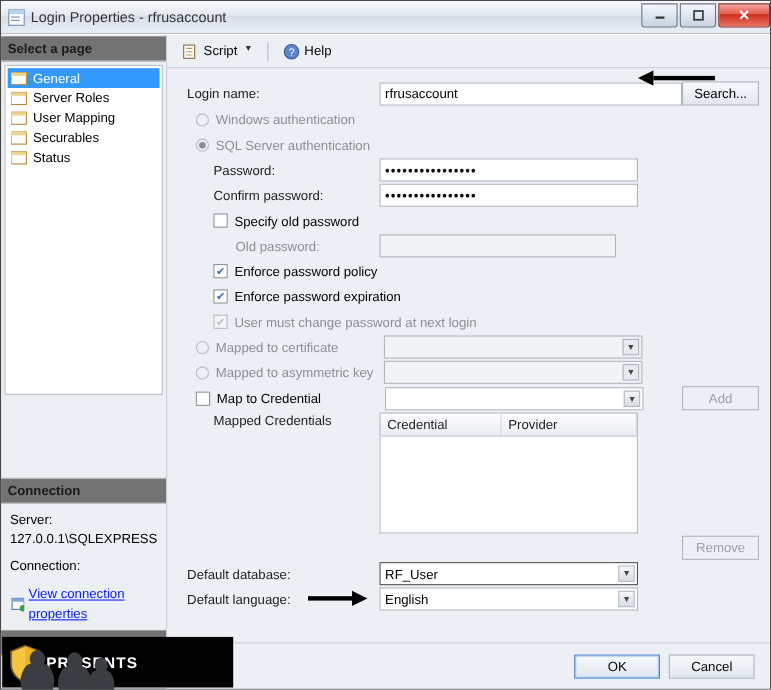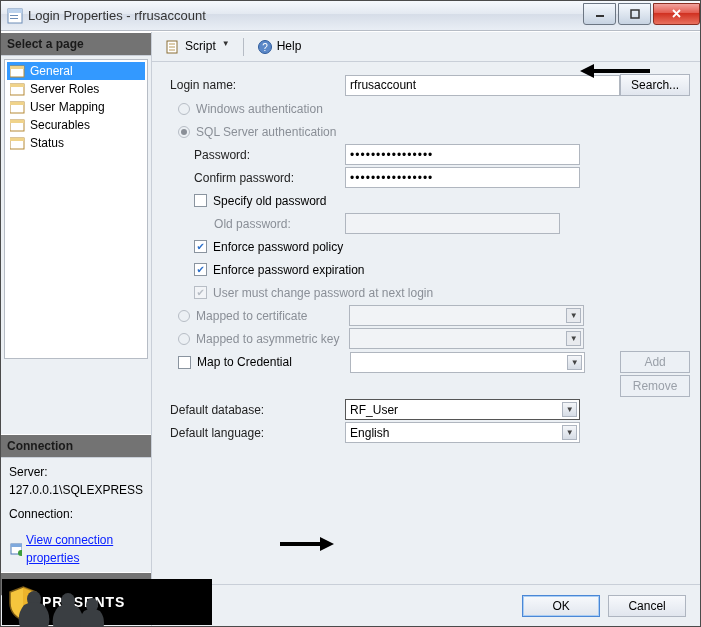--- a/index.html
+++ b/index.html
@@ -272,20 +272,30 @@
           <span class="check"></span>
           <span style="width:153px;display:inline-block">Map to Credential</span>
           <div class="combo">
               <span></span>
               <span class="arrow">▼</span>
             </div>
           <div style="flex:1"></div>
           <button class="btn" disabled="" style="min-width:70px">Add</button>
         </div>
 
+        <div class="row" style="align-items:flex-start;">
+          <div class="lbl ind1">Mapped Credentials</div>
+          <div style="width:235px">
+            <div class="tablehdr">
+              <div style="width:110px">Credential</div>
+              <div style="flex:1">Provider</div>
+            </div>
+            <div class="tablebody"></div>
+          </div>
+        </div>
 
         <div class="row">
           <div style="flex:1"></div>
           <button class="btn" disabled="">Remove</button>
         </div>
 
         <div class="row">
           <div class="lbl">Default database:</div>
           <div class="combo" style="border-color:#555">
             <span>RF_User</span>

